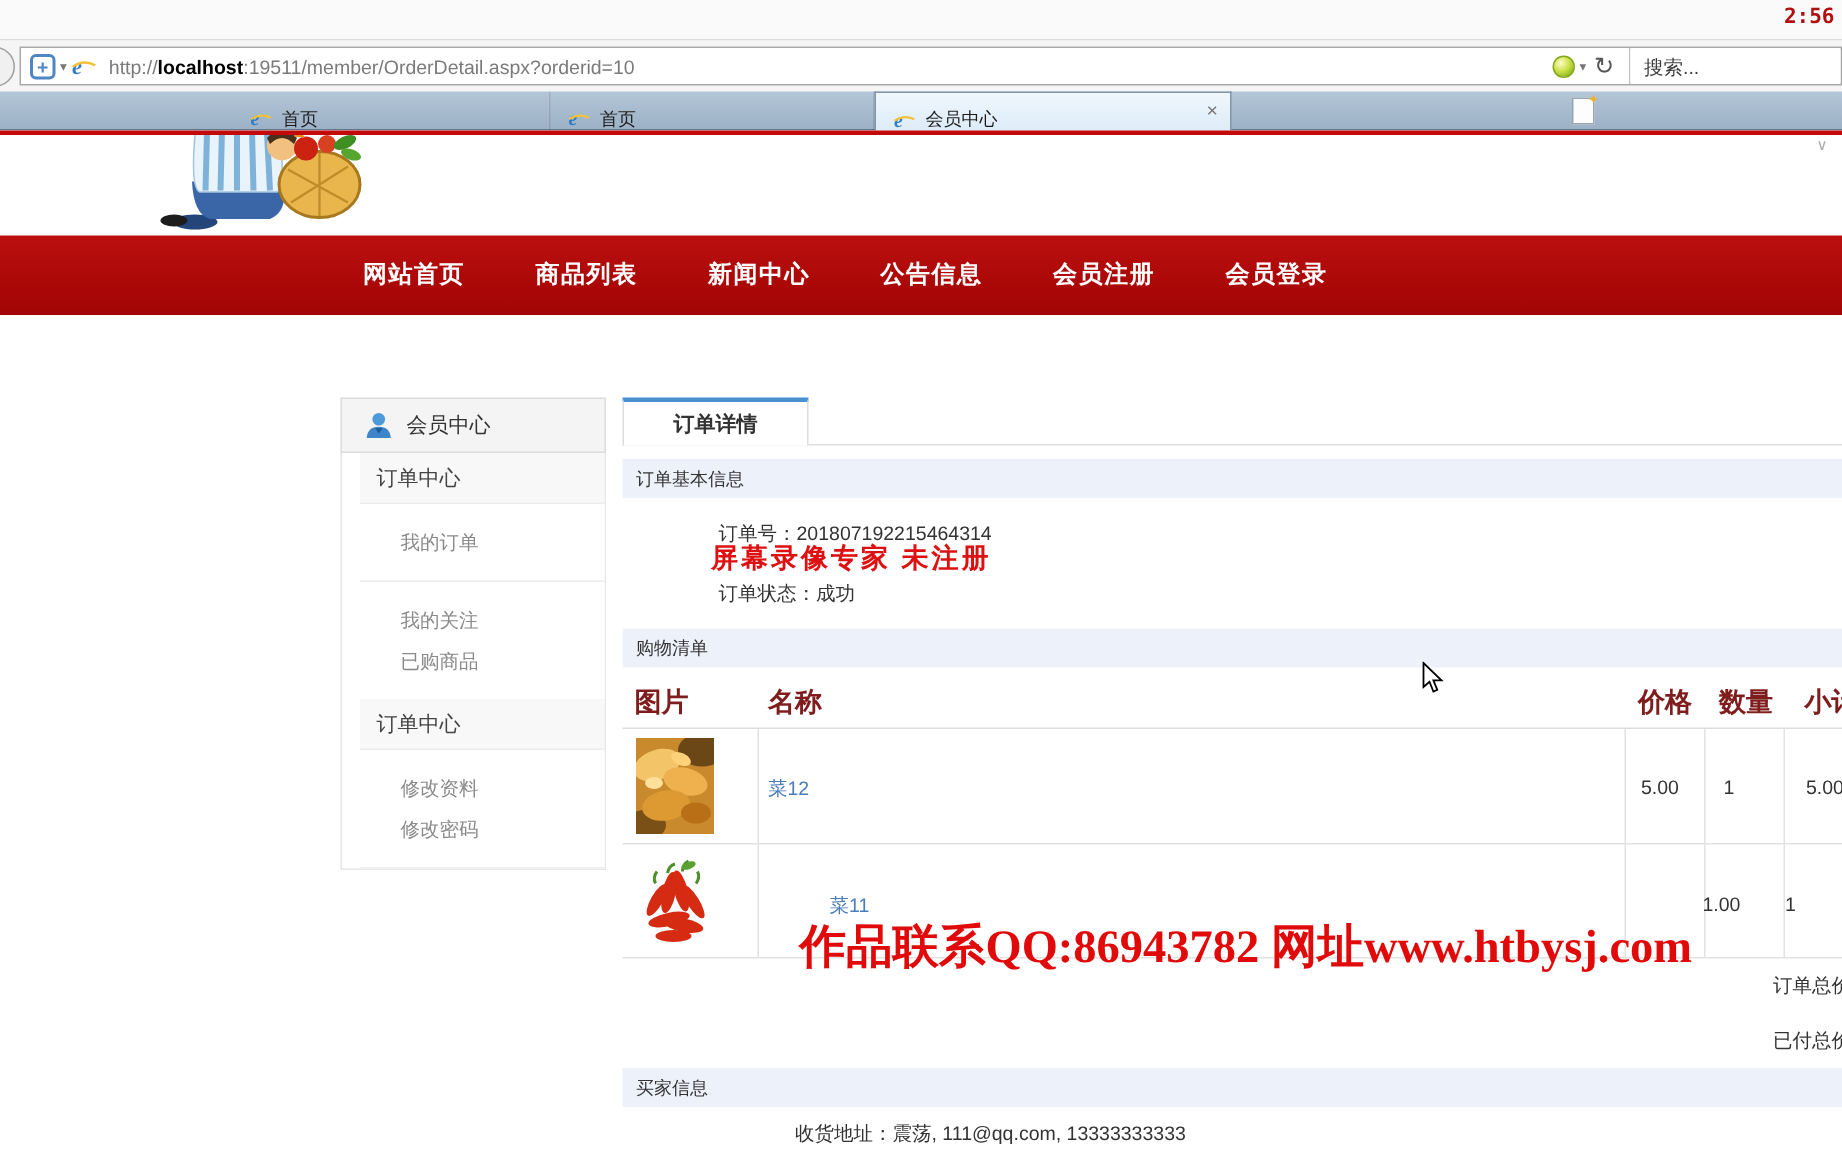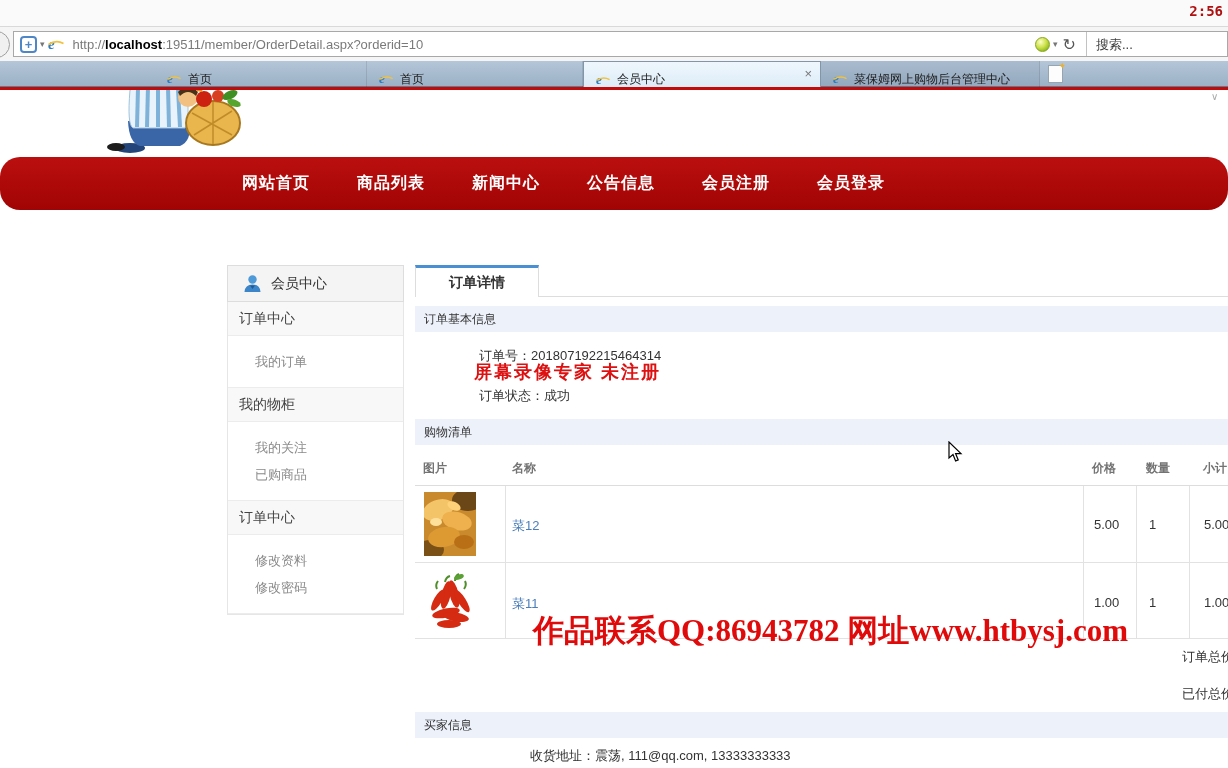--- a/index.html
+++ b/index.html
@@ -36,59 +36,59 @@
   .newtab-btn { position:absolute; left:1048px; top:4px; width:15px; height:18px; background:#fdfdfd; border:1px solid #98a5b1; }
   .newtab-star { position:absolute; right:-4px; top:-5px; color:#eeb026; font-size:9px; }
 
   
   .page { position:absolute; left:0; top:87px; width:1228px; height:681px; background:#fff; border-top:3px solid #c20a0a; overflow:hidden; }
 
   .logo-cartoon { position:absolute; left:100px; top:-7px; z-index:1; }
   .logo-text { position:absolute; left:150px; top:-25px; z-index:2; font-size:58px; font-weight:bold; letter-spacing:2px; color:#c51414; white-space:nowrap; }
   .member-chevron { position:absolute; left:1211px; top:1px; font-size:10px; color:#a9a9a9; }
 
-  .mainnav { position:absolute; left:0; top:67px; width:1228px; height:53px; background:linear-gradient(#bb0f0f,#a10404); display:flex; align-items:center; padding-left:242px; gap:47px;border-radius:20px; }
+  .mainnav { position:absolute; left:0; top:67px; width:1228px; height:53px; background:linear-gradient(#bb0f0f,#a10404); display:flex; align-items:center; padding-left:242px; gap:47px; }
   .mainnav .navitem { font-size:16px; font-weight:bold; color:#fff; letter-spacing:1px; white-space:nowrap; }
 
   
   .sidebar { position:absolute; left:227px; top:175px; width:177px; background:#fff; }
   .sb-title { height:37px; background:#f4f4f4; border:1px solid #ddd; display:flex; align-items:center; gap:9px; padding-left:15px; font-size:14px; color:#333; }
-  .sb-body { border:1px solid #e6e6e6; border-top:none; }
+  .sb-body { border:1px solid #e6e6e6; border-top:none;padding-left:12px; }
   .sb-group-header { height:34px; line-height:33px; padding-left:11px; font-size:14px; color:#444; background:#f8f8f8; border-bottom:1px solid #ececec; }
   .sb-group-header + .sb-items { border-bottom:1px solid #ececec; }
   .sb-items { padding:12px 0; background:#fff; }
   .sb-item { height:27px; line-height:27px; padding-left:27px; font-size:13px; color:#8a8a8a; }
 
   
   .main { position:absolute; left:415px; top:175px; width:813px; }
   .detail-tab { position:absolute; left:0; top:0; width:124px; height:32px; background:#fff; border-top:3px solid #4a8fd2; border-left:1px solid #ddd; border-right:1px solid #ddd; text-align:center; line-height:28px; font-size:14px; font-weight:bold; color:#333; z-index:2; }
   .tab-underline { position:absolute; left:0; top:31px; width:813px; border-top:1px solid #ddd; }
   .band { position:absolute; left:0; width:866px; height:26px; background:#edf1fa; font-size:12px; color:#333; line-height:26px; padding-left:9px; }
   .band-order { top:41px; }
   .band-cart  { top:154px; }
   .band-buyer { top:447px; }
 
   .order-no   { position:absolute; left:64px; top:82px;  font-size:13px; }
   .order-stat { position:absolute; left:64px; top:122px; font-size:13px; z-index:1; }
   .wm-center  { position:absolute; left:59px; top:95px; font-size:18px; font-weight:bold; color:#dd1111; letter-spacing:2px; white-space:nowrap; z-index:3; }
 
-  .th { position:absolute; top:186px; height:34px; line-height:34px; font-size:12px; font-weight:bold; color:#737373; white-space:nowrap; }
+  .th { position:absolute; top:186px; height:34px; line-height:34px; font-size:18px; font-weight:bold; color:#7f1d1d; white-space:nowrap; }
   .th-img{left:8px;} .th-name{left:97px;} .th-price{left:677px;} .th-qty{left:731px;} .th-sub{left:788px;}
   .thead-line { position:absolute; left:0; top:220px; width:900px; border-top:1px solid #ddd; }
   .row-line1 { position:absolute; left:0; top:297px; width:900px; border-top:1px solid #e2e2e2; }
   .row-line2 { position:absolute; left:0; top:373px; width:900px; border-top:1px solid #e2e2e2; }
   .vline { position:absolute; top:221px; height:152px; width:1px; background:#e2e2e2; }
   .vl1{left:90px;} .vl2{left:668px;} .vl3{left:721px;} .vl4{left:774px;}
 
   .thumb { position:absolute; left:9px; }
   .thumb-1 { top:227px; }
   .thumb-2 { top:302px; }
   .cell { position:absolute; font-size:13px; white-space:nowrap; }
   .name-link { color:#4a7ebb; }
-  .r1 { top:252px; } .r2 { top:330px; }
+  .r1 { top:252px; } .r2 { top:330px;margin-left:41px; }
   .c-name{left:97px;} .c-price{left:679px;} .c-qty{left:734px;} .c-sub{left:789px;}
 
   .total-line { position:absolute; left:767px; font-size:13px; color:#333; white-space:nowrap; }
   .t-order{ top:383px; } .t-paid{ top:420px; }
 
   .buyer-addr { position:absolute; left:115px; top:482px; font-size:13px; color:#333; white-space:nowrap; }
 
   .wm-bottom { position:absolute; left:533px; top:610px; z-index:6; font-family:"Liberation Serif","DejaVu Serif",serif; font-size:31px; font-weight:bold; color:#e00a0a; white-space:nowrap; }
 
   .cursor { position:absolute; left:948px; top:441px; z-index:9; }
@@ -139,26 +139,20 @@
         <use href="#ie-e"></use>
       </svg>
     <span>首页</span>
   </div>
   <div class="tab tab3">
     <svg class="ie-ico" viewBox="0 0 16 16">
         <use href="#ie-e"></use>
       </svg>
     <span>会员中心</span>
     <span class="tab-close">×</span>
-  </div>
-  <div class="tab tab4">
-    <svg class="ie-ico" viewBox="0 0 16 16">
-        <use href="#ie-e"></use>
-      </svg>
-    <span>菜保姆网上购物后台管理中心</span>
   </div>
   <div class="newtab-btn">
     <span class="newtab-star">✦</span>
   </div>
 </div>
 
 <div class="page">
 
   <svg class="logo-cartoon" width="152" height="72" viewBox="0 0 152 72">
     <ellipse cx="30" cy="65" rx="15" ry="5" fill="#24457a"></ellipse>
@@ -201,21 +195,20 @@
         <path d="M1.5 18 Q2 10.5 9.5 10.5 Q17 10.5 17.5 18 Z" fill="#3c85c8"></path>
         <path d="M7 11.5 L12 11.5 L9.5 15 Z" fill="#1d5a96"></path>
       </svg>
       <span>会员中心</span>
     </div>
     <div class="sb-body">
       <div class="sb-group-header">订单中心</div>
       <div class="sb-items">
         <div class="sb-item">我的订单</div>
       </div>
-      <div class="sb-group-header">我的物柜</div>
       <div class="sb-items">
         <div class="sb-item">我的关注</div>
         <div class="sb-item">已购商品</div>
       </div>
       <div class="sb-group-header">订单中心</div>
       <div class="sb-items">
         <div class="sb-item">修改资料</div>
         <div class="sb-item">修改密码</div>
       </div>
     </div>

